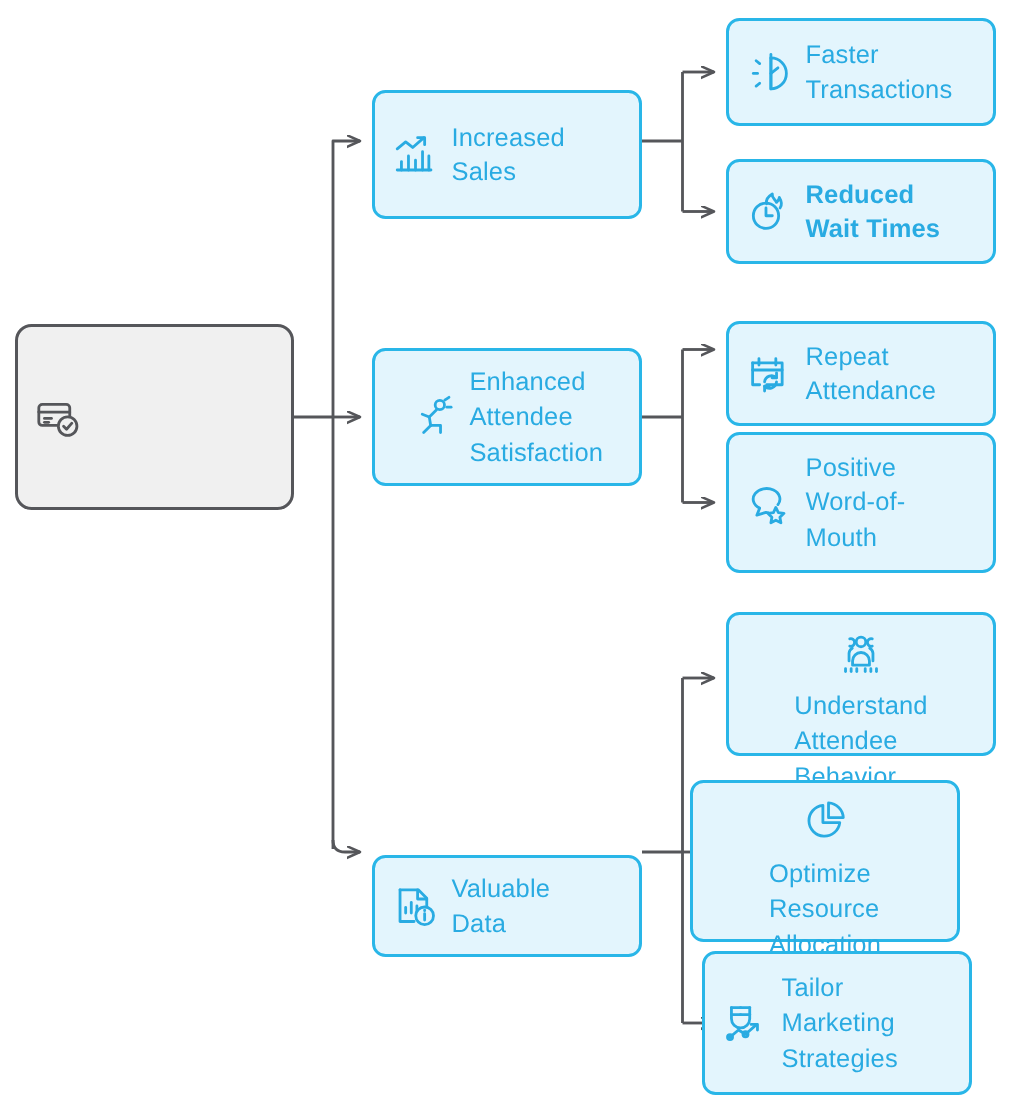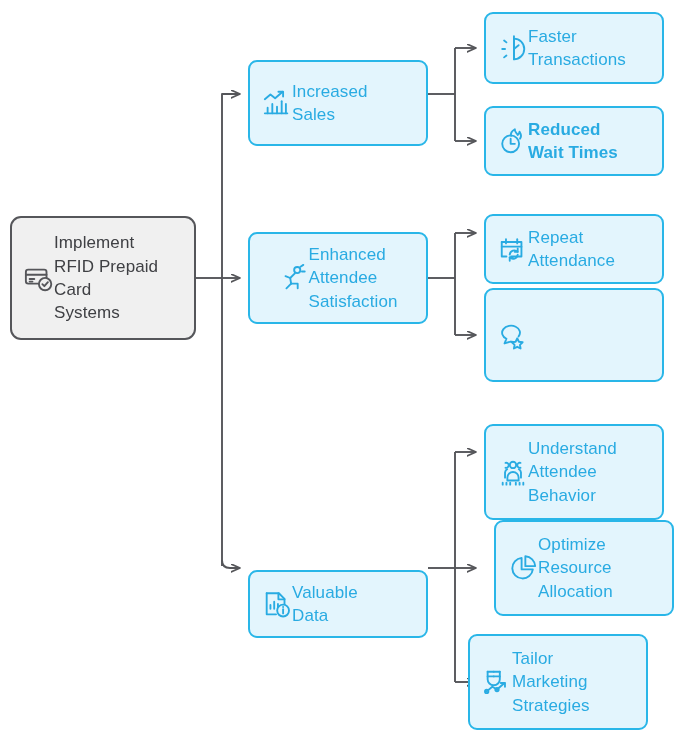--- a/index.html
+++ b/index.html
@@ -21,20 +21,21 @@
     top: 0;
     width: 678px;
     height: 746px;
     pointer-events: none;
   }
   .node {
     position: absolute;
     box-sizing: border-box;
     display: flex;
     align-items: center;
+    gap: 9px;
     padding: 10px 12px;
     border-radius: 9px;
     border: 2px solid #29b6e8;
     background: #e3f5fd;
   }
   .node.root {
     border: 2px solid #55565a;
     background: #f0f0f0;
     border-radius: 11px;
   }
@@ -109,24 +110,20 @@
     <span class="node-icon">
       <svg viewBox="0 0 32 32" fill="none" stroke="currentColor" stroke-width="2" stroke-linecap="round" stroke-linejoin="round">
         <rect x="2" y="7" width="22" height="15" rx="2.5"></rect>
         <path d="M2 12.5 H24"></path>
         <path d="M6 17 H11"></path>
         <path d="M6 19.8 H9"></path>
         <circle cx="22.5" cy="22.5" r="6.6" fill="#f0f0f0"></circle>
         <path d="M19.6 22.6 L21.7 24.7 L25.5 20.4"></path>
       </svg>
     </span>
-    <span class="node-label">Implement
-RFID Prepaid
-Card
-Systems</span>
   </div>
 
   <div class="node" style="left:248px; top:60px; width:180px; height:86px;">
     <span class="node-icon">
       <svg viewBox="0 0 32 32" fill="none" stroke="currentColor" stroke-width="2" stroke-linecap="round" stroke-linejoin="round">
         <path d="M3 12 L9 7 L14 11 L22 4"></path>
         <path d="M17.5 4 H22.5 V9"></path>
         <path d="M3 27 H27"></path>
         <path d="M6 27 V21"></path>
         <path d="M11 27 V17"></path>
@@ -202,41 +199,44 @@
 Attendance</span>
   </div>
 
   <div class="node" style="left:484px; top:288px; width:180px; height:94px;">
     <span class="node-icon">
       <svg viewBox="0 0 32 32" fill="none" stroke="currentColor" stroke-width="2" stroke-linecap="round" stroke-linejoin="round">
         <path d="M22 17.5 A9.5 7.5 0 1 0 9 20 L7 25 L13.5 23 A12 12 0 0 0 15 23.2"></path>
         <path d="M20.5 19.5 L22.3 23.2 L26.3 23.7 L23.4 26.5 L24.1 30.4 L20.5 28.6 L17 30.4 L17.7 26.5 L14.8 23.7 L18.8 23.2 Z"></path>
       </svg>
     </span>
+    <span class="node-label">Positive
+Word-of-
+Mouth</span>
   </div>
 
   <div class="node" style="left:248px; top:534px; width:180px; height:68px;margin-top:36px;">
     <span class="node-icon">
       <svg viewBox="0 0 32 32" fill="none" stroke="currentColor" stroke-width="2" stroke-linecap="round" stroke-linejoin="round">
         <path d="M5 4.5 H18 L24 10.5 V18"></path>
         <path d="M5 4.5 V27 H15"></path>
         <path d="M17.5 4.5 V11 H24"></path>
         <path d="M9 21 V17"></path>
         <path d="M13 21 V13.5"></path>
         <path d="M17 21 V16"></path>
         <circle cx="22.5" cy="23" r="6.3" fill="#e3f5fd"></circle>
         <path d="M22.5 21.5 V26"></path>
         <path d="M22.5 19 V19.3"></path>
       </svg>
     </span>
     <span class="node-label">Valuable
 Data</span>
   </div>
 
-  <div class="node" style="left:484px; top:424px; width:180px; height:96px;">
+  <div class="node" style="left:484px; top:408px; width:180px; height:96px;flex-direction:column;">
     <span class="node-icon">
       <svg viewBox="0 0 32 32" fill="none" stroke="currentColor" stroke-width="2" stroke-linecap="round" stroke-linejoin="round">
         <circle cx="16" cy="8.5" r="3.4"></circle>
         <path d="M10 22 A6 6 0 0 1 22 22 V25 H10 Z"></path>
         <path d="M8 11.5 A2.7 2.7 0 1 0 8 6.3"></path>
         <path d="M24 11.5 A2.7 2.7 0 1 1 24 6.3"></path>
         <path d="M7.5 22 V16.5 A4.6 4.6 0 0 1 9.8 13"></path>
         <path d="M24.5 22 V16.5 A4.6 4.6 0 0 0 22.2 13"></path>
         <path d="M5 27.5 V29.5"></path>
         <path d="M9 27.5 V29.5"></path>
@@ -244,21 +244,21 @@
         <path d="M19 27.5 V29.5"></path>
         <path d="M23 27.5 V29.5"></path>
         <path d="M27 27.5 V29.5"></path>
       </svg>
     </span>
     <span class="node-label">Understand
 Attendee
 Behavior</span>
   </div>
 
-  <div class="node" style="left:494px; top:520px; width:180px; height:96px;">
+  <div class="node" style="left:460px; top:520px; width:180px; height:108px;flex-direction:column;">
     <span class="node-icon">
       <svg viewBox="0 0 32 32" fill="none" stroke="currentColor" stroke-width="2" stroke-linecap="round" stroke-linejoin="round">
         <path d="M14.5 5.2 A11 11 0 1 0 26.5 17.5 H14.5 Z"></path>
         <path d="M18.5 3.5 A11 11 0 0 1 29 14 H18.5 Z"></path>
       </svg>
     </span>
     <span class="node-label">Optimize
 Resource
 Allocation</span>
   </div>

